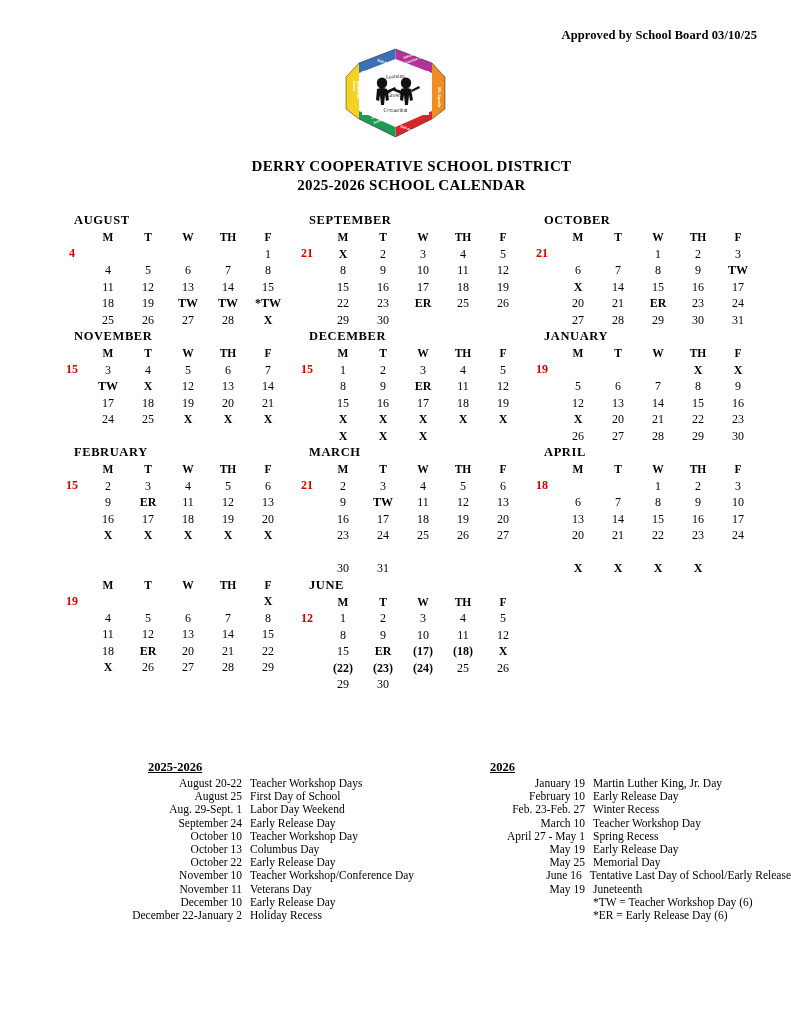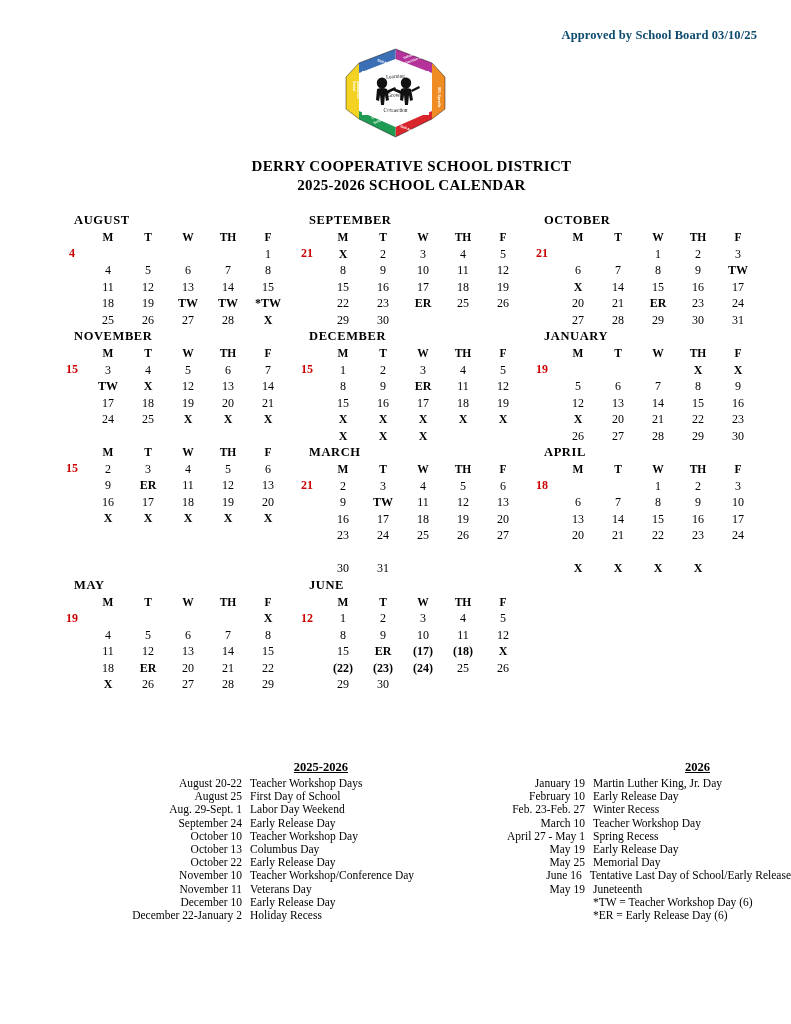--- a/index.html
+++ b/index.html
@@ -14,21 +14,21 @@
     font-family: "Liberation Serif", "DejaVu Serif", serif;
     color: #000000;
     overflow: hidden;
   }
 
   
   .approved {
     position: absolute;
     top: 28px;
     right: 34px;
-    color: #0c4a6e;
+    color: #000000;
     font-size: 12.5px;
     font-weight: bold;
     letter-spacing: 0.1px;
     white-space: nowrap;
   }
 
   .logo-wrap {
     position: absolute;
     top: 47px;
     left: 0;
@@ -130,22 +130,22 @@
   }
   .foot-col.left  { width: 430px; padding-left: 104px; }
   .foot-col.right { width: 361px; padding-left: 0px; }
 
   .foot-head {
     font-size: 12.5px;
     font-weight: bold;
     text-decoration: underline;
     margin-bottom: 2px;
   }
-  .foot-col.left  .foot-head { padding-left: 44px; text-align: right; width: 200px;}
-  .foot-col.right .foot-head { text-align: right; width: 220px; padding-left: 60px;}
+  .foot-col.left  .foot-head { padding-left: 44px; text-align: left; width: 200px;}
+  .foot-col.right .foot-head { text-align: left; width: 220px; padding-left: 60px;}
 
   .foot-line {
     display: flex;
     font-size: 11.5px;
     line-height: 13.2px;
   }
   .foot-date {
     text-align: right;
     padding-right: 8px;
     white-space: nowrap;
@@ -521,20 +521,21 @@
           <div class="dcell">26</div>
           <div class="dcell">27</div>
           <div class="dcell">28</div>
           <div class="dcell">29</div>
           <div class="dcell">30</div>
         </div>
       </div>
     </div>
     <div class="cal-row">
       <div class="month">
+        <div class="month-name">FEBRUARY</div>
         <div class="dow-row">
           <div class="spacer-cell"></div>
           <div class="dcell">M</div>
           <div class="dcell">T</div>
           <div class="dcell">W</div>
           <div class="dcell">TH</div>
           <div class="dcell">F</div>
         </div>
         <div class="week-row">
           <div class="redcount">15</div>
@@ -699,21 +700,20 @@
           <div class="dcell code">X</div>
           <div class="dcell code">X</div>
           <div class="dcell code">X</div>
           <div class="dcell code">X</div>
           <div class="dcell"></div>
         </div>
       </div>
     </div>
     <div class="cal-row">
       <div class="month">
-        <div class="month-name">MAY</div>
         <div class="dow-row">
           <div class="spacer-cell"></div>
           <div class="dcell">M</div>
           <div class="dcell">T</div>
           <div class="dcell">W</div>
           <div class="dcell">TH</div>
           <div class="dcell">F</div>
         </div>
         <div class="week-row">
           <div class="redcount">19</div>

